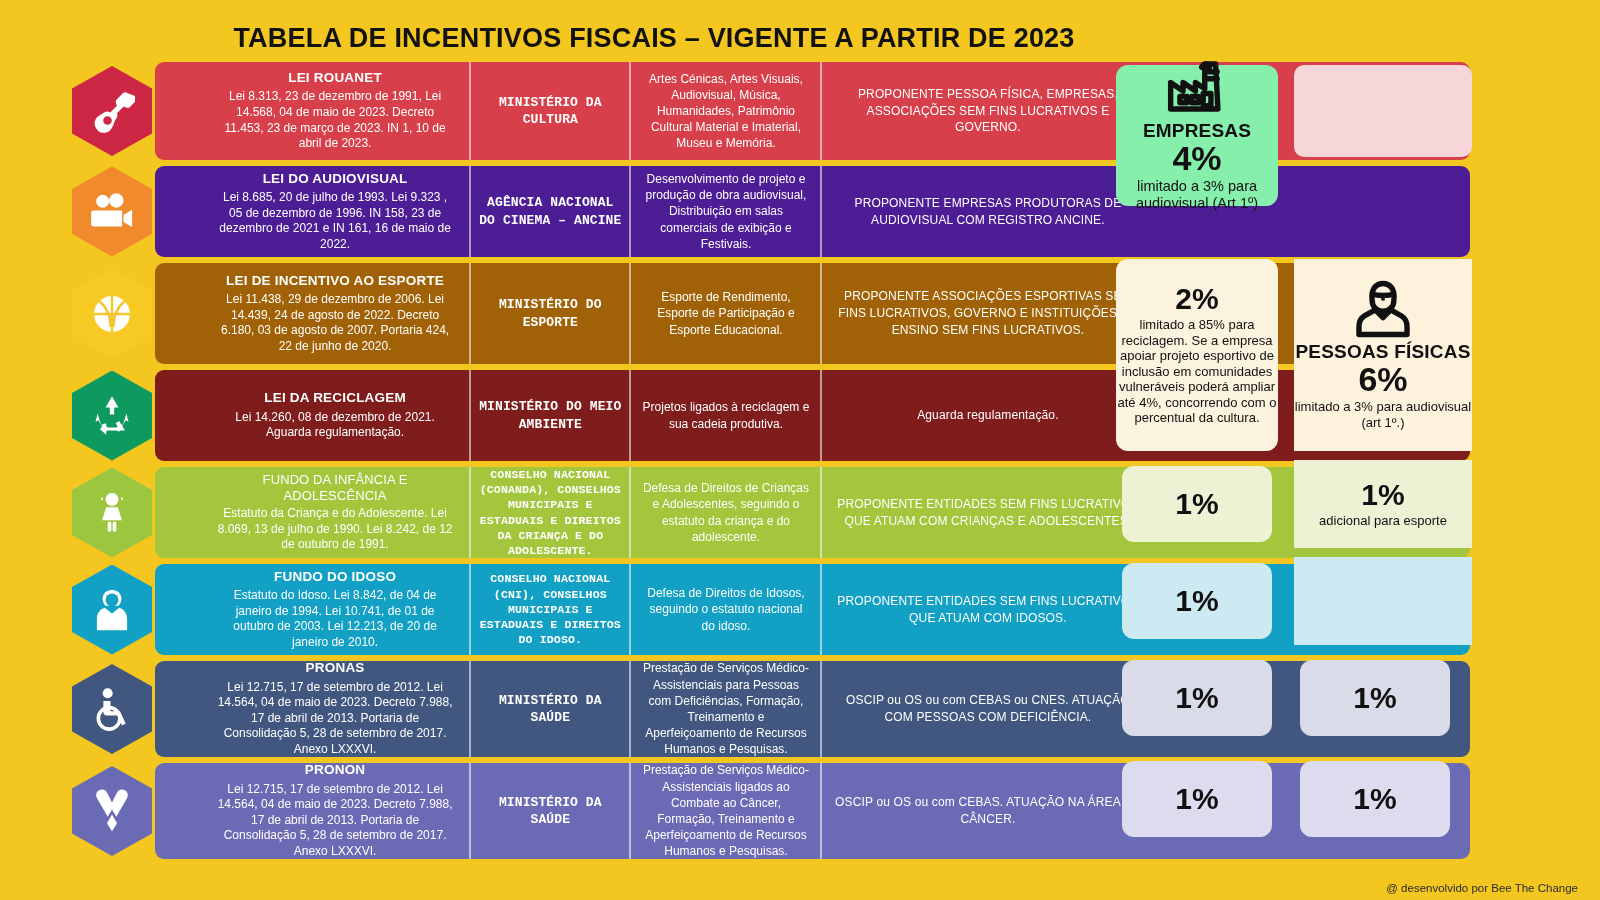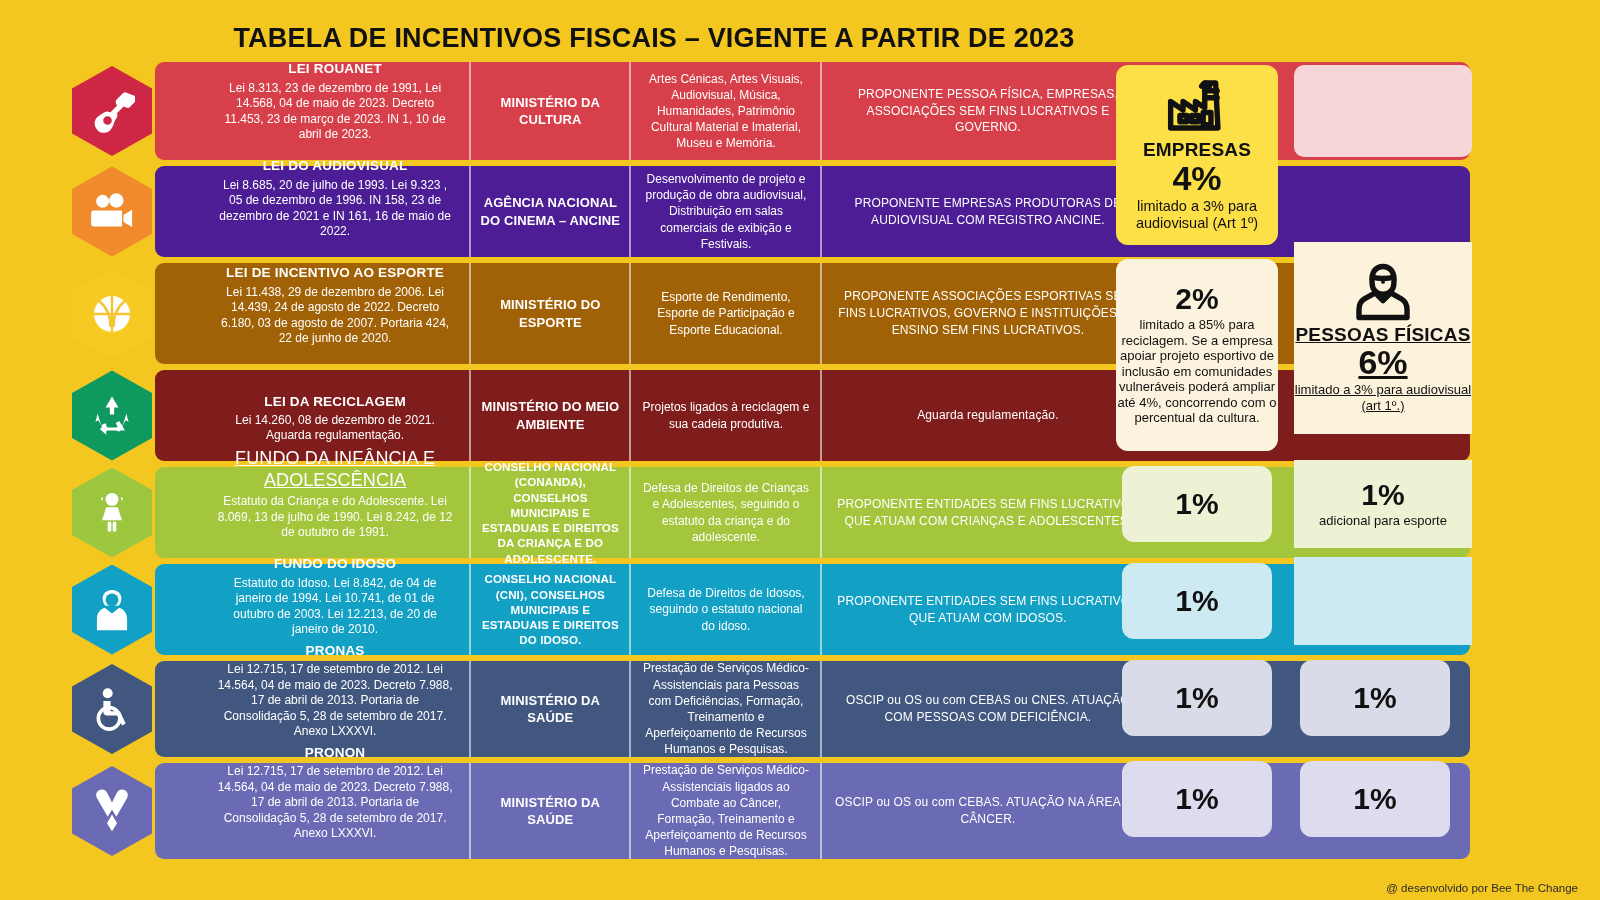--- a/index.html
+++ b/index.html
@@ -34,38 +34,38 @@
   
   .hex{
     position:absolute;left:-83px;top:50%;transform:translateY(-50%);
     width:80px;height:90px;
     display:flex;align-items:center;justify-content:center;
     clip-path:polygon(50% 0%,100% 25%,100% 75%,50% 100%,0% 75%,0% 25%);
     z-index:4;
   }
   .hex svg{width:46px;height:46px;fill:#fff;}
 
-  .c-law{width:270px;padding:17px 14px;display:flex;flex-direction:column;
-         align-items:center;justify-content:flex-end;text-align:center;margin-left:46px;}
+  .c-law{width:270px;padding:10px 14px;display:flex;flex-direction:column;
+         align-items:center;justify-content:center;text-align:center;margin-left:46px;}
   .c-org{width:160px;padding:10px 8px;display:flex;align-items:center;
          justify-content:center;text-align:center;
          border-left:2px solid rgba(255,255,255,.55);
          border-right:2px solid rgba(255,255,255,.55);}
   .c-area{width:190px;padding:10px 10px;display:flex;align-items:center;
           justify-content:center;text-align:center;border-radius:19px;}
   .c-prop{width:345px;padding:10px 12px;display:flex;align-items:center;
           justify-content:center;text-align:center;
           border-left:2px solid rgba(255,255,255,.55);}
   .c-pj{width:178px;position:relative;}
   .c-pf{width:178px;position:relative;}
 
   .law-name{font-size:13.5px;font-weight:bold;letter-spacing:.2px;margin-bottom:3px;line-height:1.2;}
-  .law-name.thin{font-weight:normal;font-size:18px;letter-spacing:.1px;text-decoration:underline;}
+  .law-name.thin{font-weight:normal;font-size:13px;letter-spacing:.1px;}
   .law-refs{font-size:12px;line-height:1.3;}
-  .org{font-size:13px;font-weight:bold;line-height:1.32;letter-spacing:.1px;}
+  .org{font-size:13px;font-weight:bold;line-height:1.32;letter-spacing:.1px;font-family:Liberation Mono, monospace;}
   .org.small{font-size:11.6px;}
   .area{font-size:12px;line-height:1.35;}
   .prop{font-size:12px;line-height:1.4;letter-spacing:.15px;}
 
   
   .cards{position:absolute;left:1116px;top:62px;width:360px;height:790px;z-index:6;pointer-events:none;}
   .card{
     position:absolute;border-radius:12px;
     color:#111;text-align:center;
     display:flex;flex-direction:column;align-items:center;justify-content:center;
@@ -285,39 +285,39 @@
         </div>
         <div class="c-pj"></div>
         <div class="c-pf"></div>
       </div>
     </div>
 
   <div class="cards">
       <div class="tintblock" style="left: 178px; top: 3px; width: 178px; height: 92px; background: rgb(246, 214, 216); border-radius: 10px;"></div>
       <div class="tintblock" style="left: 178px; top: 398px; width: 178px; height: 88px; background: rgb(237, 242, 212); border-radius: 0px;"></div>
       <div class="tintblock" style="left: 178px; top: 495px; width: 178px; height: 88px; background: rgb(205, 234, 243); border-radius: 0px;"></div>
-      <div class="card" style="left: 0px; top: 3px; width: 162px; height: 180px; background: #fde047;">
+      <div class="card" style="left: 0px; top: 3px; width: 162px; height: 141px; background: #86efac;">
         <div><svg class="glyph" viewBox="0 0 80 74" stroke-linejoin="round" stroke-linecap="round">
             <path d="M50 6h14l3 58H6V30l16 11V30l16 11V30l12 8z"></path>
             <path d="M46 10c3-5 7-5 10 0"></path>
             <rect x="18" y="48" width="9" height="8"></rect>
             <rect x="33" y="48" width="9" height="8"></rect>
             <rect x="48" y="44" width="10" height="16"></rect>
             <path d="M50 16h16M50 25h16"></path>
           </svg></div>
         <div class="who">EMPRESAS</div>
         <div class="pct big">4%</div>
         <div class="cap">limitado a 3% para audiovisual (Art 1º)</div>
       </div>
       <div class="card" style="left: 0px; top: 197px; width: 162px; height: 192px; background: rgb(252, 243, 223);">
         <div class="pct">2%</div>
         <div class="cap sm">limitado a 85% para reciclagem.
 Se a empresa apoiar projeto esportivo de inclusão em comunidades vulneráveis poderá ampliar até 4%, concorrendo com o percentual da cultura.</div>
       </div>
-      <div class="card" style="left: 178px; top: 180px; width: 178px; height: 192px; background: rgb(253, 243, 221); border-radius: 0px; text-decoration: underline;">
+      <div class="card" style="left: 178px; top: 197px; width: 178px; height: 192px; background: rgb(253, 243, 221); border-radius: 0px;">
         <div><svg class="glyph" viewBox="0 0 80 74" stroke-linejoin="round" stroke-linecap="round">
             <path d="M26 26c-2-16 6-22 14-22s16 6 14 22c0 8-6 14-14 14s-14-6-14-14z"></path>
             <path d="M27 18c6 2 20 2 26 0"></path>
             <circle cx="40" cy="24" r="2.5" fill="#111" stroke="none"></circle>
             <path d="M30 38L16 46c-5 3-7 8-7 14v10h62V60c0-6-2-11-7-14l-14-8"></path>
             <path d="M30 38l10 10 10-10"></path>
           </svg></div>
         <div class="who">PESSOAS FÍSICAS</div>
         <div class="pct big">6%</div>
         <div class="cap sm">limitado a 3% para audiovisual (art 1º.)</div>

